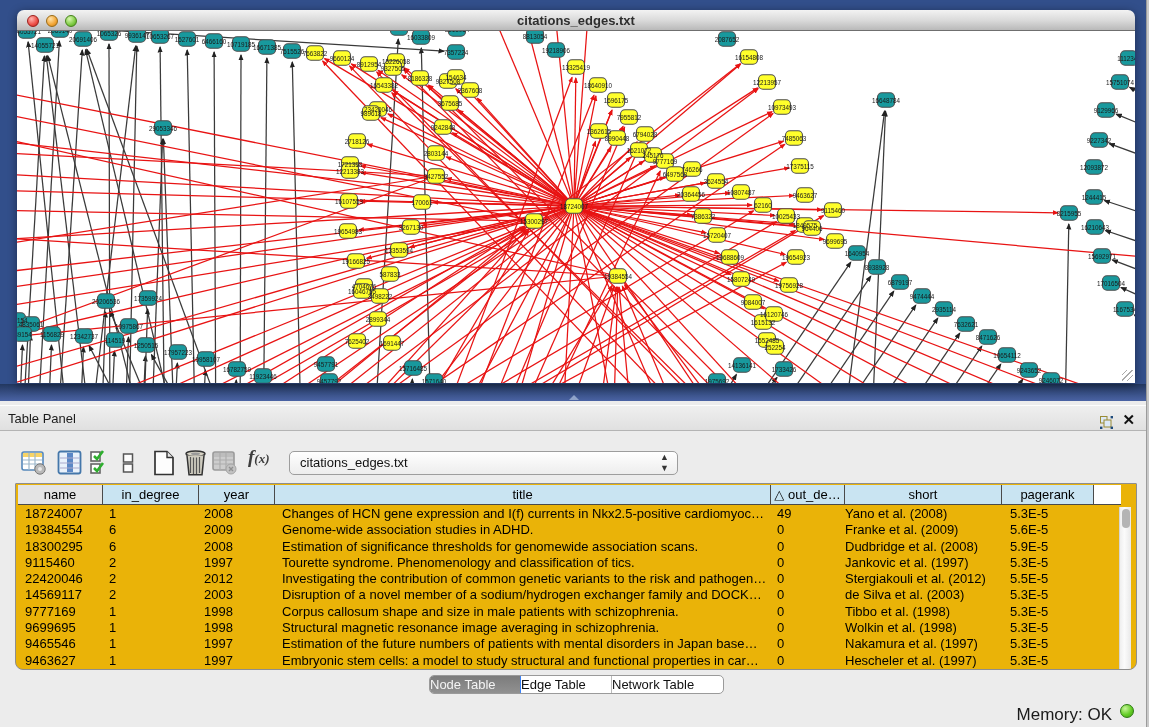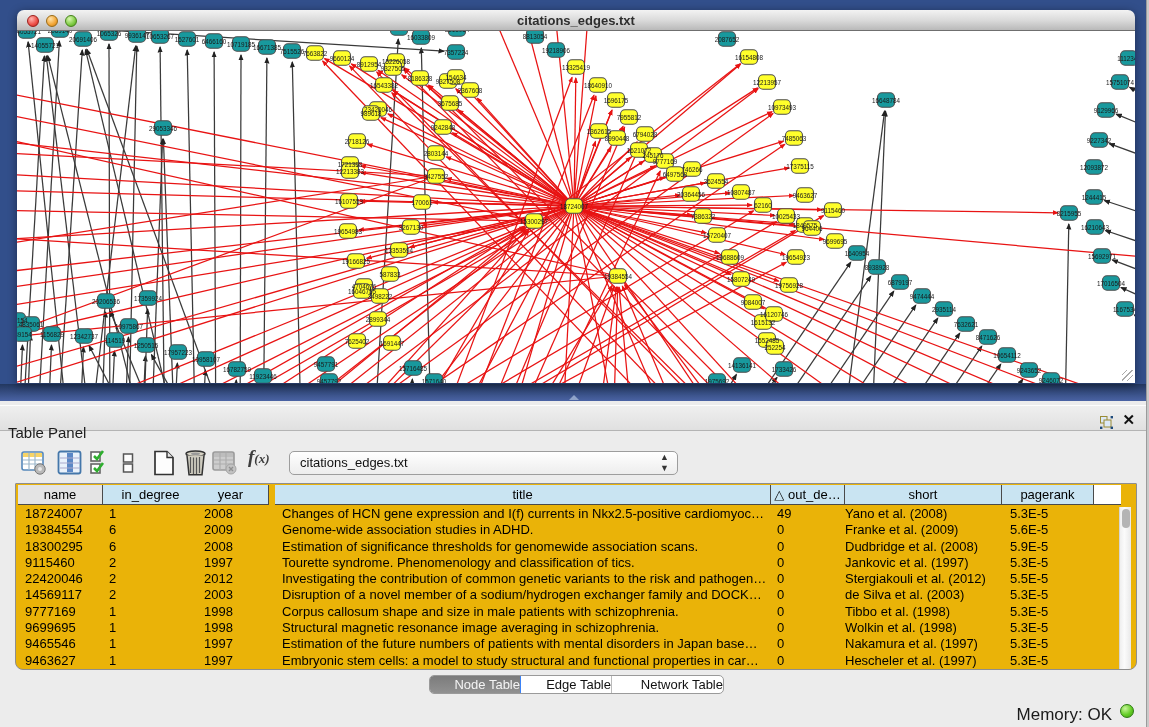--- a/index.html
+++ b/index.html
@@ -12,50 +12,50 @@
 .lamp{position:absolute;top:4.5px;width:12px;height:12px;border-radius:50%;z-index:5}
 #l1{left:9.5px;background:radial-gradient(circle at 35% 30%,#ffb3ae,#ed4e47 60%,#b8241f);border:1px solid #9c1f1b}
 #l2{left:28.5px;background:radial-gradient(circle at 35% 30%,#ffe2a8,#f2a535 60%,#c47a17);border:1px solid #9a6a14}
 #l3{left:47.5px;background:radial-gradient(circle at 35% 30%,#d8f7b0,#7ecb43 60%,#4f9a1d);border:1px solid #45821a}
 #canvas{position:absolute;left:0;top:21px;width:1118px;height:352px;background:#fff;overflow:hidden}
 #grip{position:absolute;right:2px;bottom:2px;width:11px;height:11px;
  background:repeating-linear-gradient(135deg,transparent 0 3px,#aaa 3px 4px)}
 
 #panel{position:absolute;left:0;top:401px;width:1149px;height:326px;background:#ececec}
 #phead{position:absolute;left:0;top:4px;width:1149px;height:26px;background:linear-gradient(#efefef,#e0e0e0);border-bottom:1px solid #b4b4b4;border-top:1px solid #fdfdfd}
-#phead .t{position:absolute;left:8px;top:18px;font-size:15px;color:#1c1c1c}
+#phead .t{position:absolute;left:8px;top:5px;font-size:13px;color:#1c1c1c}
 #pclose{position:absolute;right:14px;top:5px;font-size:15px;font-weight:700;color:#111}
 #pfloat{position:absolute;right:36px;top:10px;width:13px;height:13px}
 
 #tools{position:absolute;left:0;top:31px;width:1149px;height:52px}
 .ic{position:absolute;top:18px}
 #dd{position:absolute;left:289px;top:19px;width:389px;height:24px;background:linear-gradient(#ffffff,#ededed);border:1px solid #9d9d9d;border-radius:5px;font-size:13px;color:#111;line-height:22px;padding-left:10px}
 #dd .ar{position:absolute;right:8px;top:0;font-size:9px;line-height:11px;color:#333;text-align:center}
 
 #tbl{position:absolute;left:15px;top:82px;width:1122px;height:187px;background:#eab308;border:1px solid #8e8e8e;border-radius:1px 1px 8px 8px;overflow:hidden}
 #thead{position:absolute;left:0;top:1px;height:20px;width:1105px;font-size:13px;color:#000}
 #thead span{position:absolute;top:0;height:20px;line-height:20px;text-align:center;background:#c9e4f2;border-right:1px solid #4a4a4a;border-bottom:1px solid #4a4a4a}
 #thead .h1{left:2px;width:85px;background:#e4e4e4}
 #thead .h2{left:87px;width:96px}
-#thead .h3{left:177px;width:76px}
+#thead .h3{left:183px;width:76px}
 #thead .h4{left:259px;width:496px}
 #thead .h5{left:755px;width:74px}
 #thead .h6{left:829px;width:157px}
 #thead .h7{left:986px;width:92px}
 #thead .h8{left:1078px;width:27px;background:#fff;border-right:none;border-bottom:1px solid #4a4a4a}
 #tbody{position:absolute;left:0;top:22px;width:1105px;font-size:13px;color:#000}
 .tr{position:relative;height:16.3px;line-height:16.2px;white-space:nowrap}
 .tr span{position:absolute;top:0}
 .c1{left:9px}.c2{left:93px}.c3{left:188px}.c4{left:266px}.c5{left:761px}
 .c6{left:829px;width:157px;text-align:left}.c7{left:994px}
 #sb{position:absolute;right:5px;top:23px;width:12px;height:162px;background:linear-gradient(90deg,#efefef,#fbfbfb 40%,#e9e9e9);border-left:1px solid #d5d5d5}
 #sbt{position:absolute;left:1.5px;top:2px;width:8px;height:19px;border-radius:4.5px;background:#b4b4b4}
 
 #tabs{position:absolute;left:429px;top:274px;height:19px;border:1px solid #9a9a9a;border-radius:5px;overflow:hidden;background:#fff;font-size:13px}
-#tabs span{display:inline-block;height:19px;line-height:18px;vertical-align:top;text-align:right}
+#tabs span{display:inline-block;height:19px;line-height:18px;vertical-align:top;text-align:left}
 #tg1{width:90px;background:linear-gradient(#7c7c7c,#939393);color:#f4f4f4}
 #tg2{width:91px;border-left:1px solid #3b82f6;color:#111}
 #tg3{width:112px;border-left:1px solid #bbb;color:#111}
 #mem{position:absolute;right:37px;top:304px;font-size:17px;color:#1a1a1a}
 #gdot{position:absolute;right:15px;top:303px;width:14px;height:14px;border-radius:50%;background:radial-gradient(circle at 35% 30%,#c8f59a,#64ce27 55%,#3f9a10);border:1px solid #2c7a12}
 </style></head><body>
 <div id="desk"></div>
 <div id="dstrip"></div>
 <div style="position:absolute;left:569px;top:395px;width:0;height:0;border-left:5px solid transparent;border-right:5px solid transparent;border-bottom:5px solid #8fa3c9"></div>
 <div id="win">

